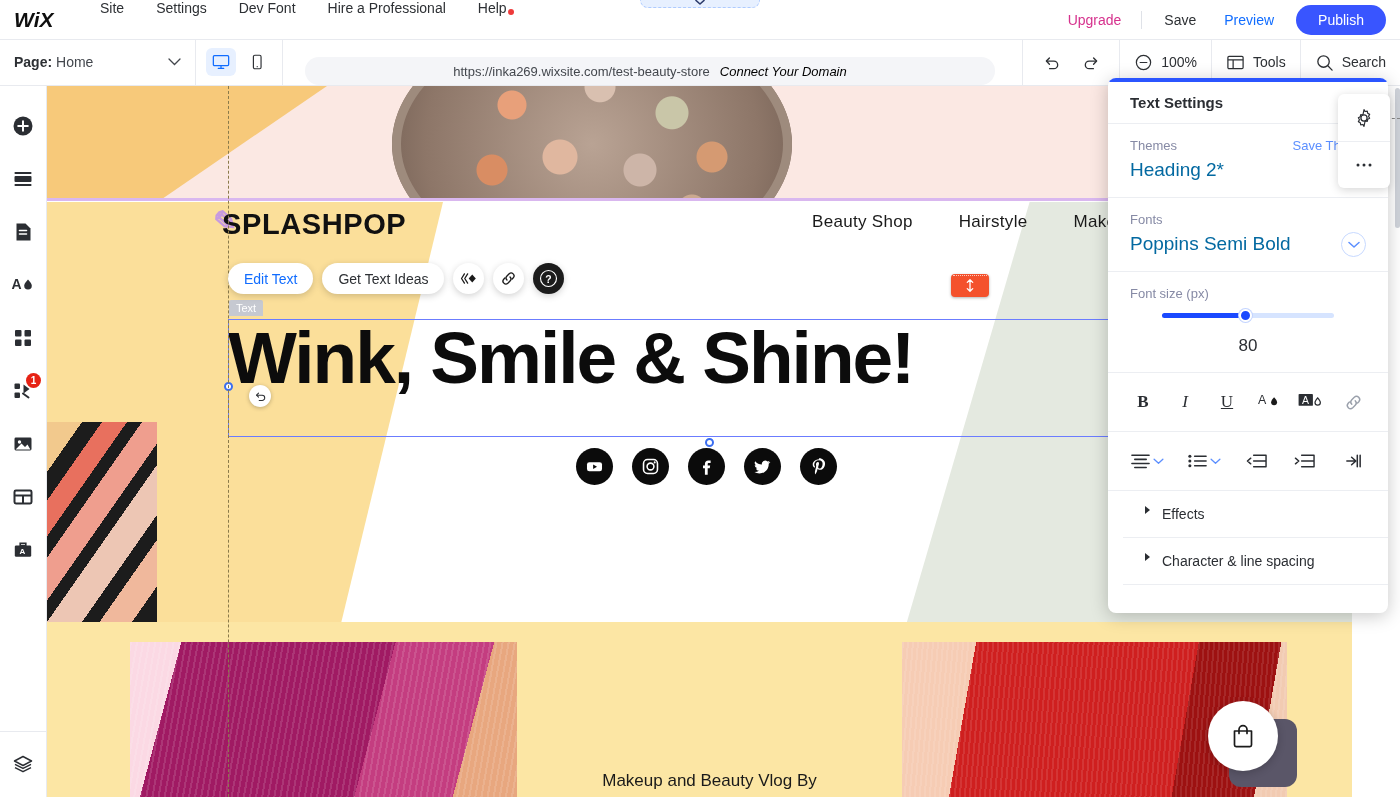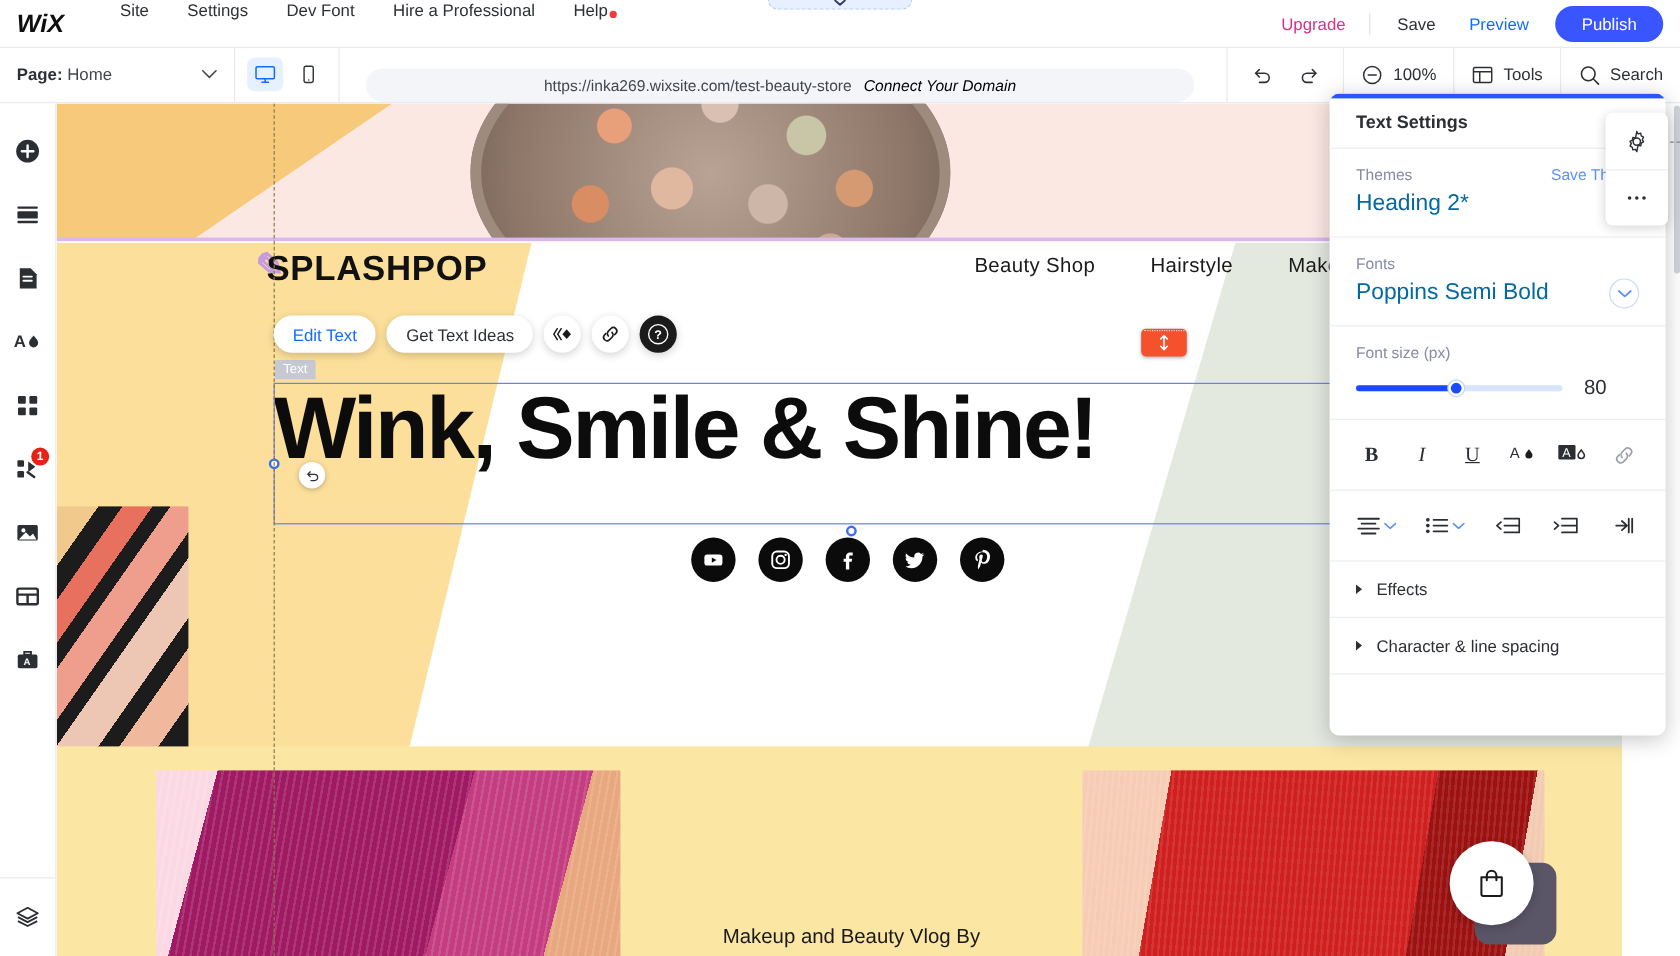--- a/index.html
+++ b/index.html
@@ -326,21 +326,21 @@
   .psec-value { font-size: 19px; color: #0369a1; }
   .link-right {
     position: absolute; top: 14px; right: 22px; font-size: 13px;
     color: #5c8fff; cursor: pointer;
   }
   .chev-circle {
     position: absolute; right: 22px; bottom: 14px; width: 25px; height: 25px;
     border-radius: 50%; border: 1px solid #c7d9ff; display: flex;
     align-items: center; justify-content: center; cursor: pointer;
   }
-  .slider-row { display: flex; align-items: center; gap: 18px; margin-top: 12px; }
+  .slider-row { display: flex; align-items: center; gap: 18px; margin-top: 12px; flex-direction: column; }
   .slider-track {
     position: relative; width: 172px; height: 5px; border-radius: 3px;
     background: #d6e4ff; cursor: pointer;
   }
   .slider-fill { position: absolute; top: 0; left: 0; height: 5px;
                  border-radius: 3px; background: #1a49ff; width: 48%; }
   .slider-knob {
     position: absolute; top: -4px; left: 48%; width: 13px; height: 13px;
     margin-left: -6px; border-radius: 50%; background: #1a49ff;
     border: 2px solid #fff; box-shadow: 0 0 0 1px #c3d4ff;
@@ -350,22 +350,22 @@
   .fmt-row {
     display: flex; align-items: center; justify-content: space-between;
     padding: 16px 22px; border-bottom: 1px solid #eceef2;
   }
   .fmt-btn { width: 26px; height: 26px; display: flex; align-items: center;
              justify-content: center; cursor: pointer; color: #2b2e33; }
   .fmt-btn.ser { font-family: "Liberation Serif", serif; }
   .fmt-group { display: flex; align-items: center; gap: 2px; cursor: pointer; }
 
   .accord {
-    display: flex; align-items: center; gap: 12px; padding: 15px 22px;
-    border-bottom: 1px solid #eceef2; cursor: pointer;
+    display: flex; gap: 12px; padding: 15px 22px;
+    border-bottom: 1px solid #eceef2; cursor: pointer; margin-left: 15px;
   }
   .accord-label { font-size: 14px; color: #2b2e33; }
   .tri { width: 0; height: 0; border-left: 5px solid #2b2e33;
          border-top: 4px solid transparent; border-bottom: 4px solid transparent; }
 
   .vscroll {
     position: absolute; top: 88px; right: 0; width: 5px; height: 709px;
     background: transparent; z-index: 40;
   }
   .vscroll-thumb { width: 5px; height: 140px; background: #cfd3da; border-radius: 3px; }

